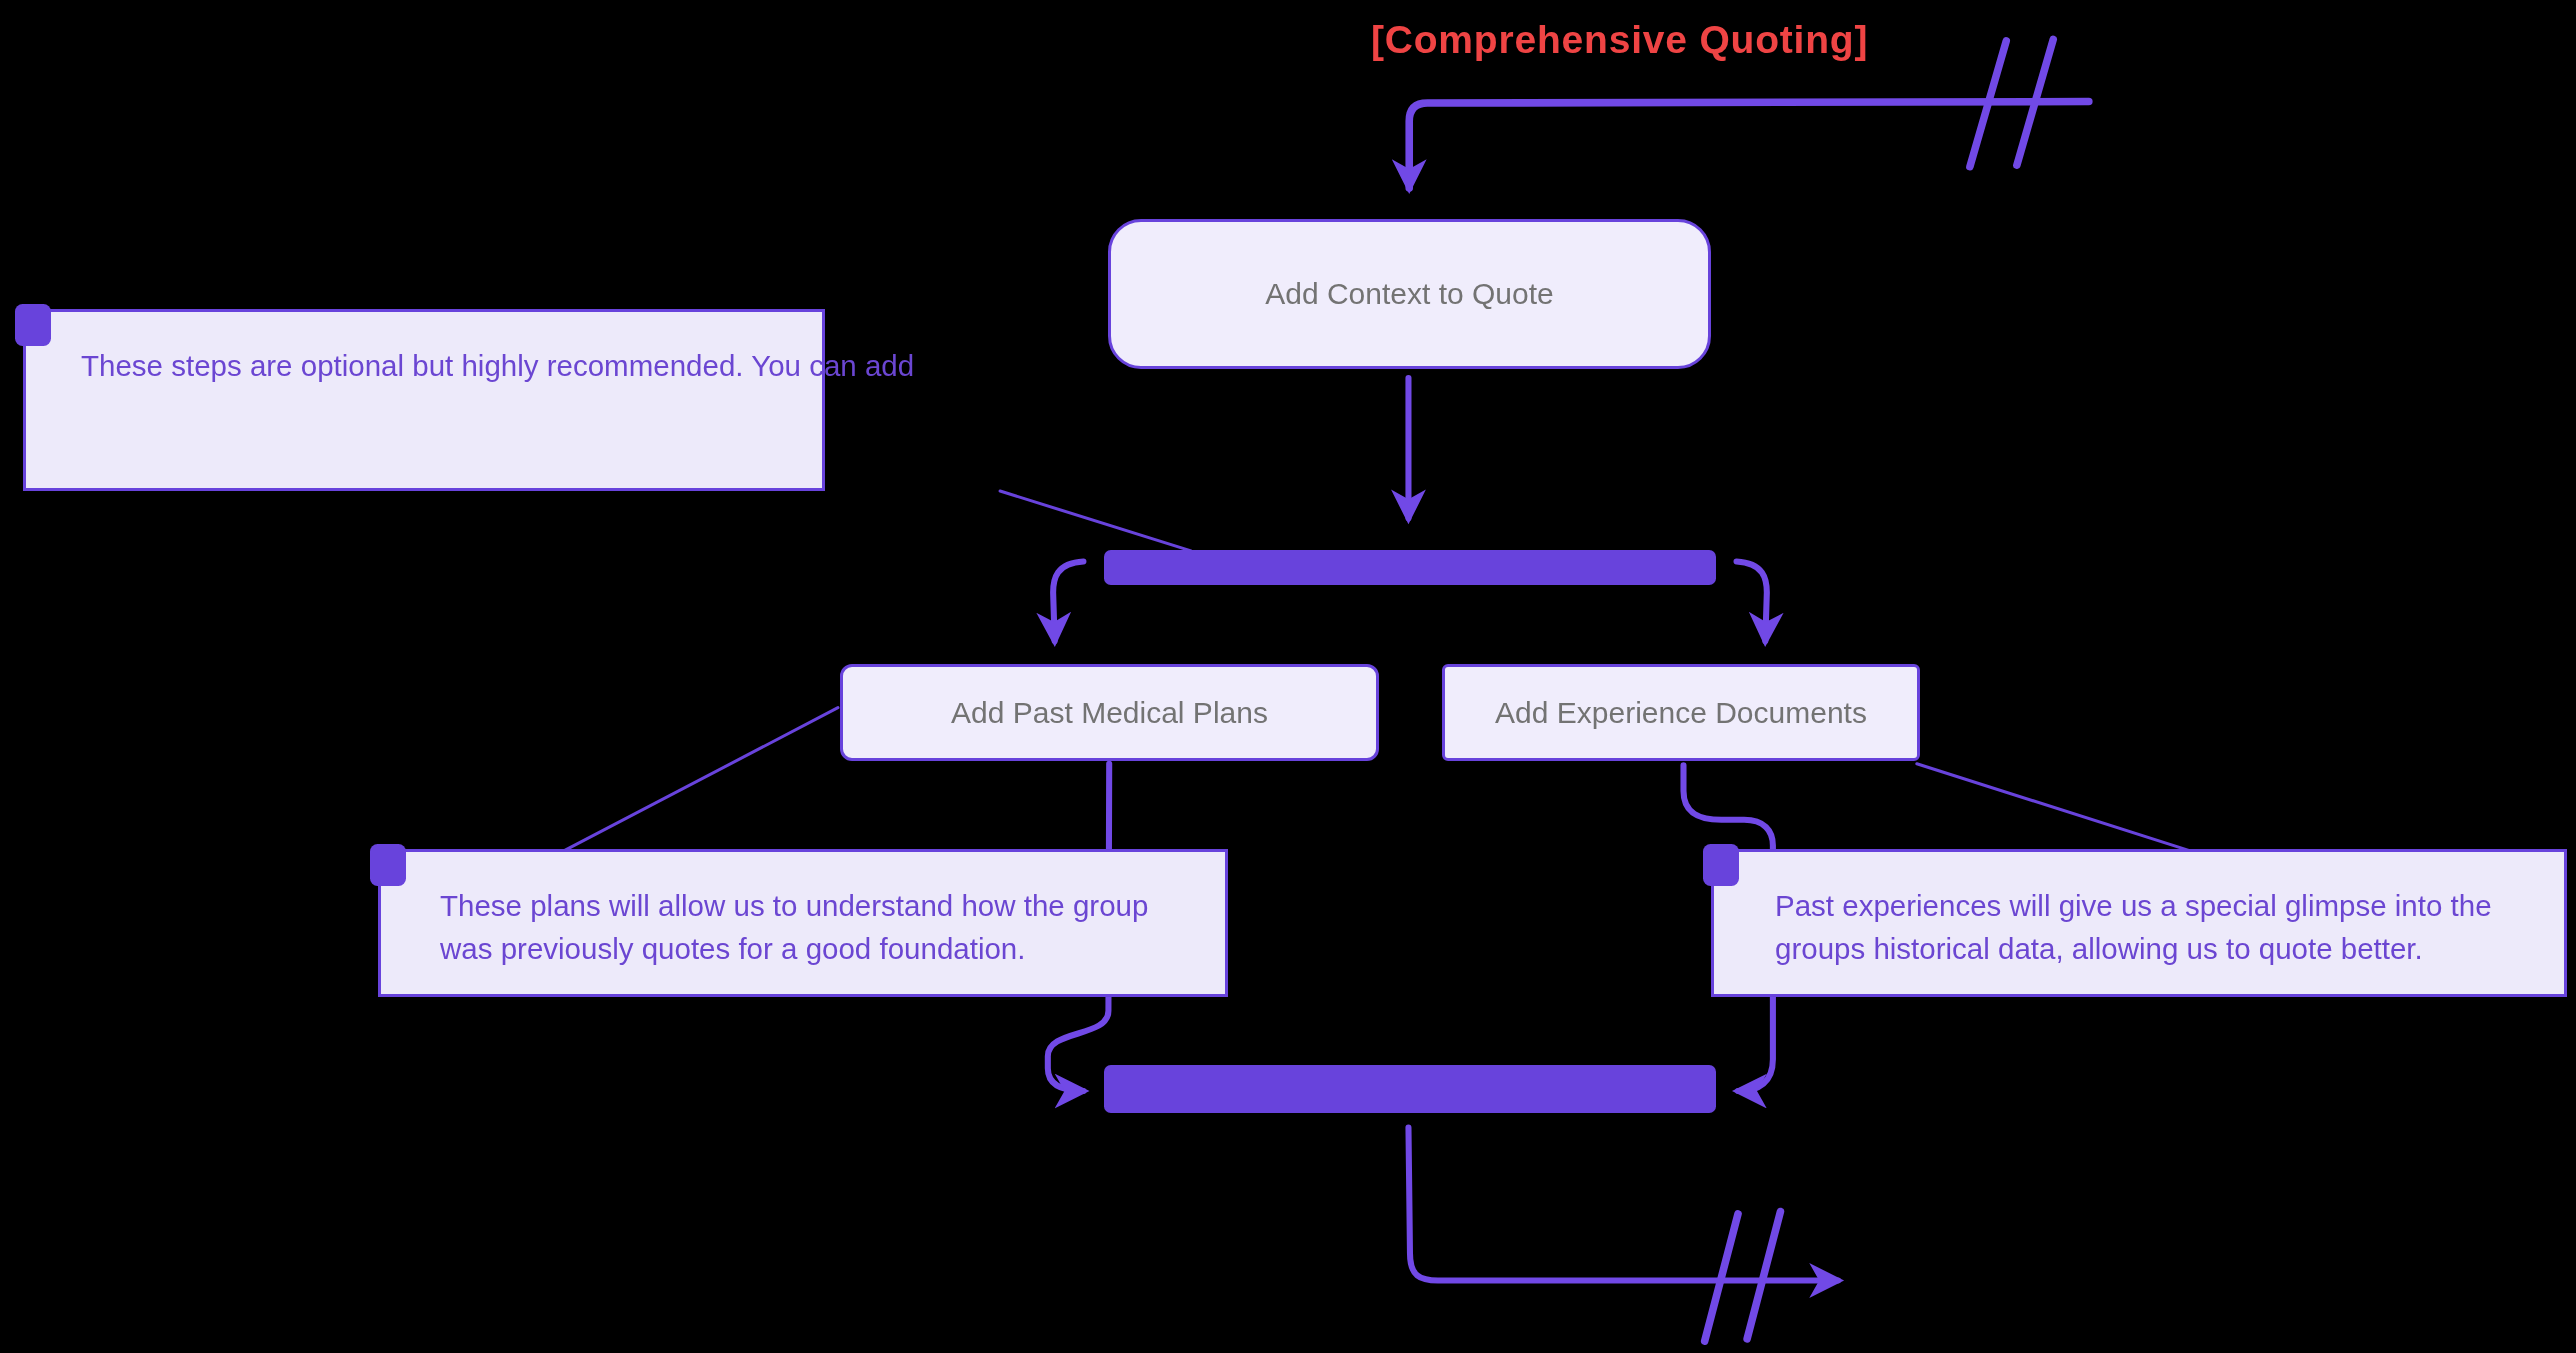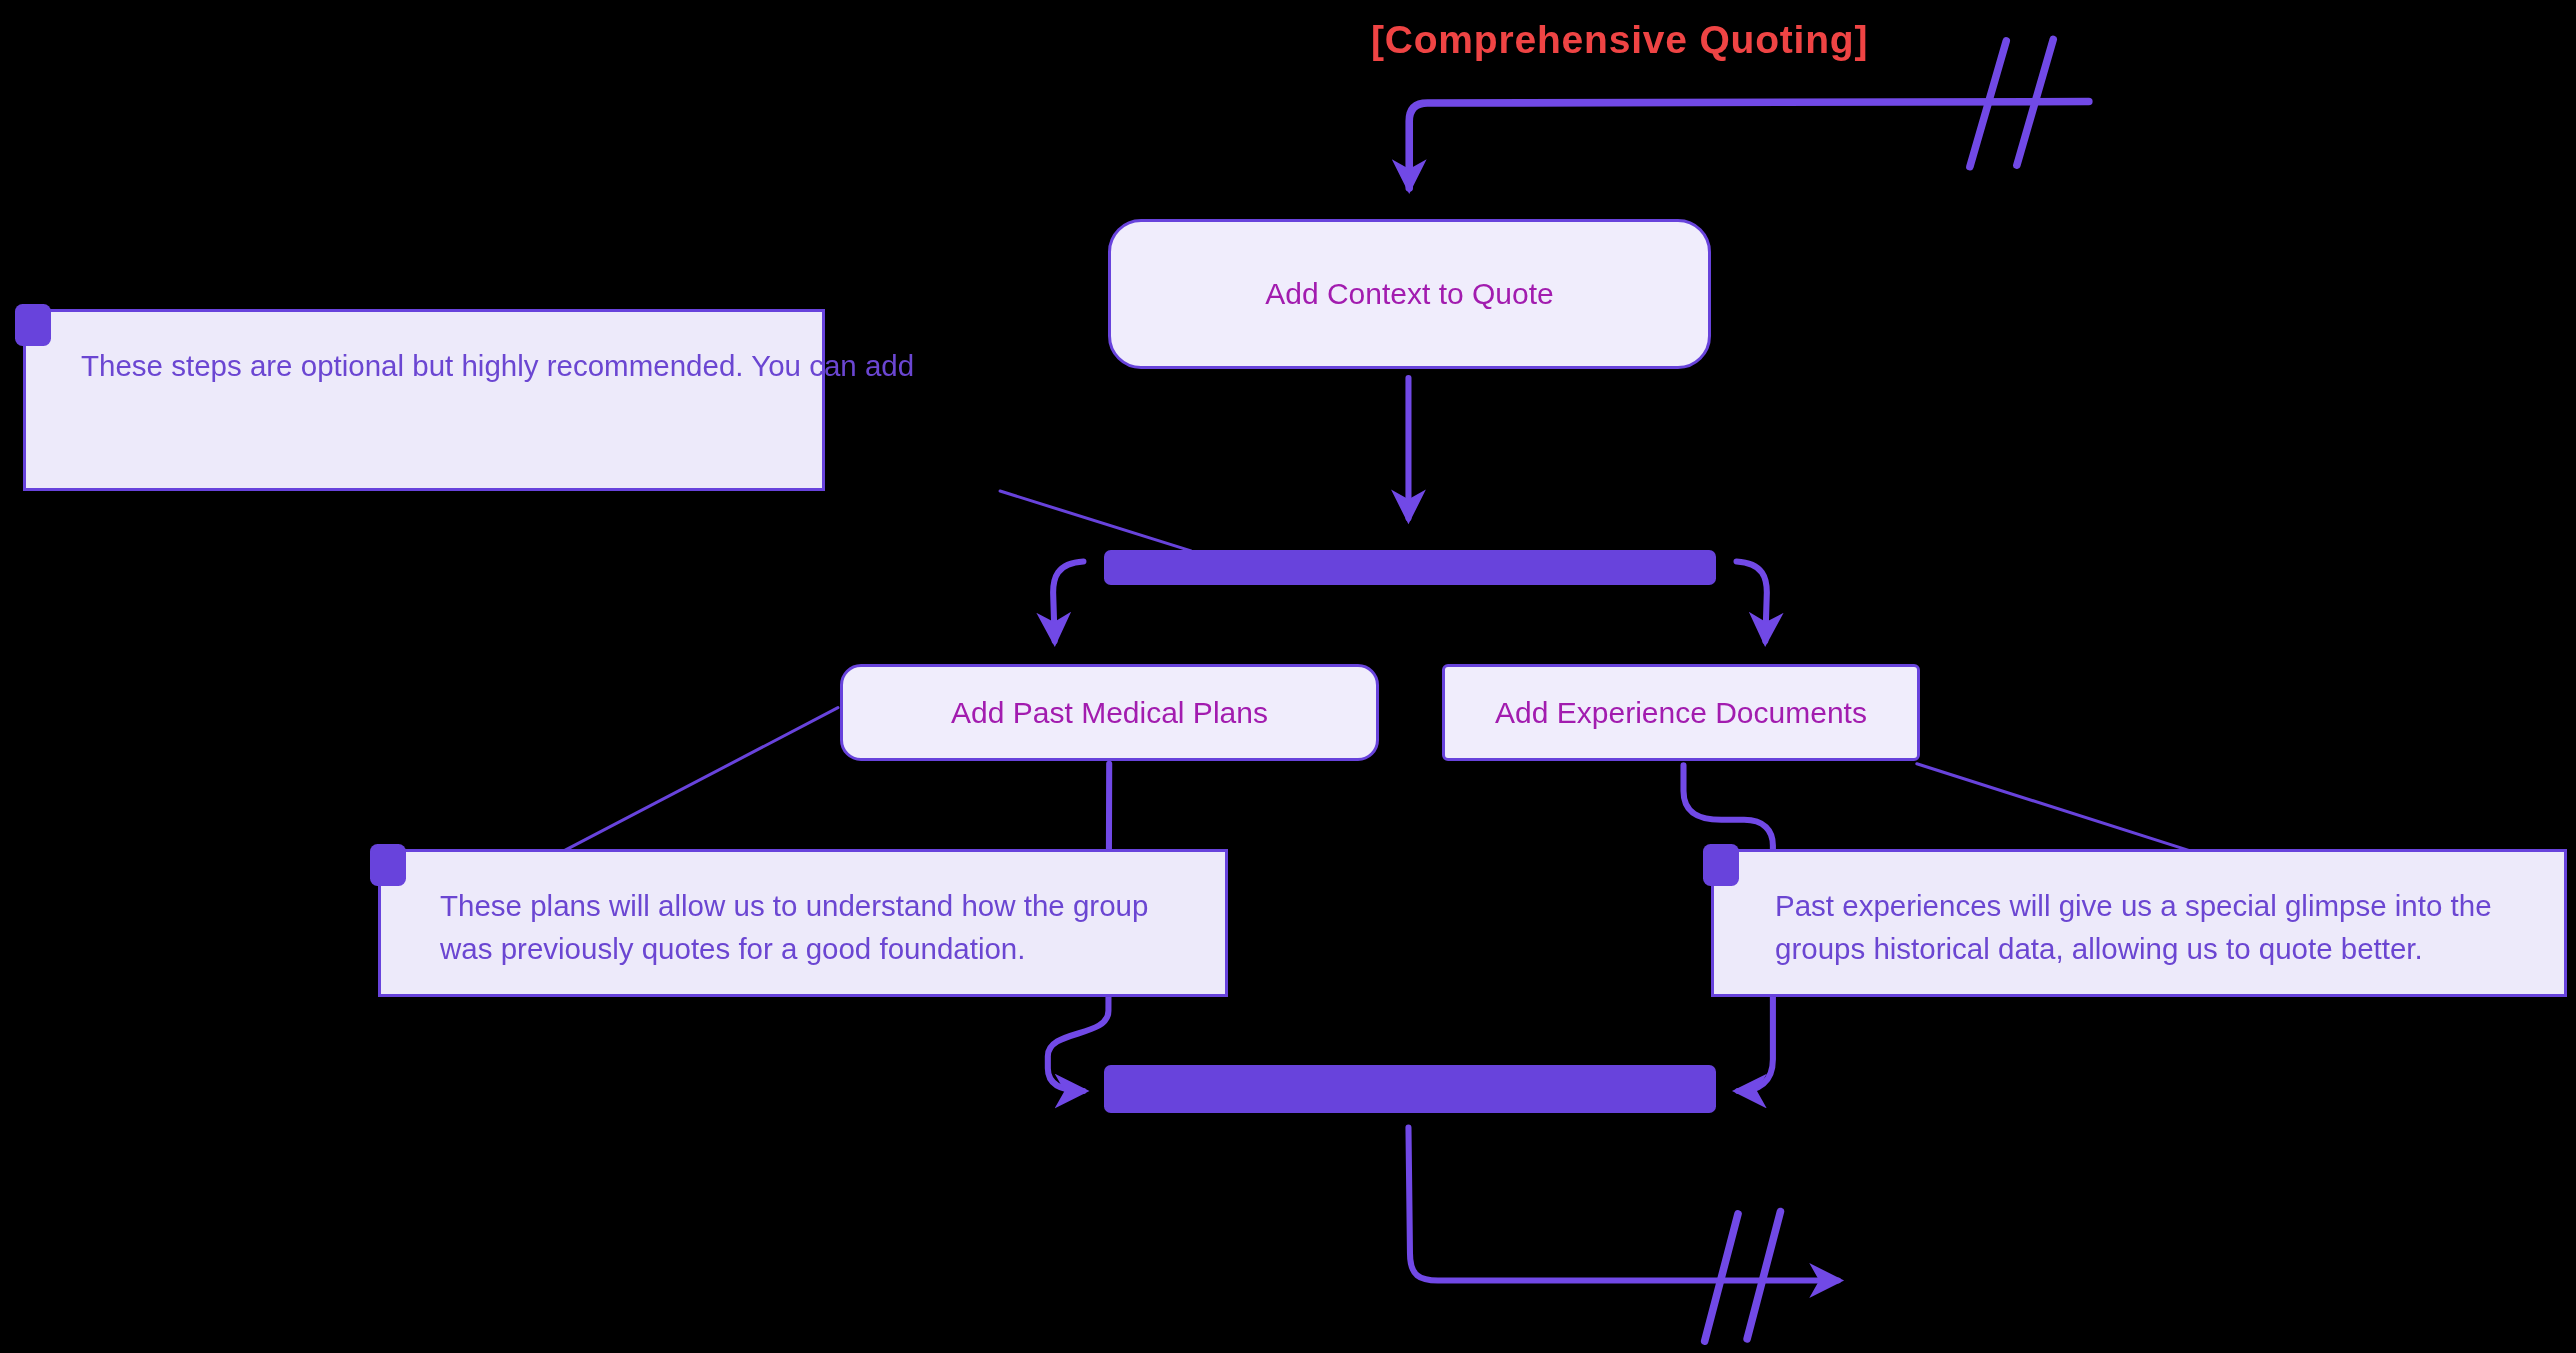--- a/index.html
+++ b/index.html
@@ -27,26 +27,26 @@
   .link.thick{stroke-width:10;}
   .slash{stroke:#7149E6;stroke-width:10;fill:none;stroke-linecap:round;}
   .note-link{stroke:#6843DC;stroke-width:4;fill:none;stroke-linecap:round;}
   
   .node{
     position:absolute;z-index:2;
     box-sizing:border-box;
     background:#F0EDFC;
     border:3.8px solid #6843DC;
     display:flex;align-items:center;justify-content:center;
-    color:#a21caf;
+    color:#737373;
     font-size:30px;
     white-space:nowrap;
   }
   #node-add-context{left:1108px;top:219px;width:603px;height:150px;border-radius:33px;}
-  #node-add-plans{left:840px;top:664px;width:539px;height:97px;border-radius:21px;}
+  #node-add-plans{left:840px;top:664px;width:539px;height:97px;border-radius:12px;}
   #node-add-docs{left:1442px;top:664px;width:478px;height:97px;border-radius:6px;}
   
   .bar{
     position:absolute;z-index:2;
     background:#6843DC;
     border-radius:6.8px;
   }
   #fork-bar{left:1104px;top:550px;width:612px;height:35px;}
   #join-bar{left:1104px;top:1065px;width:612px;height:48px;}
   

